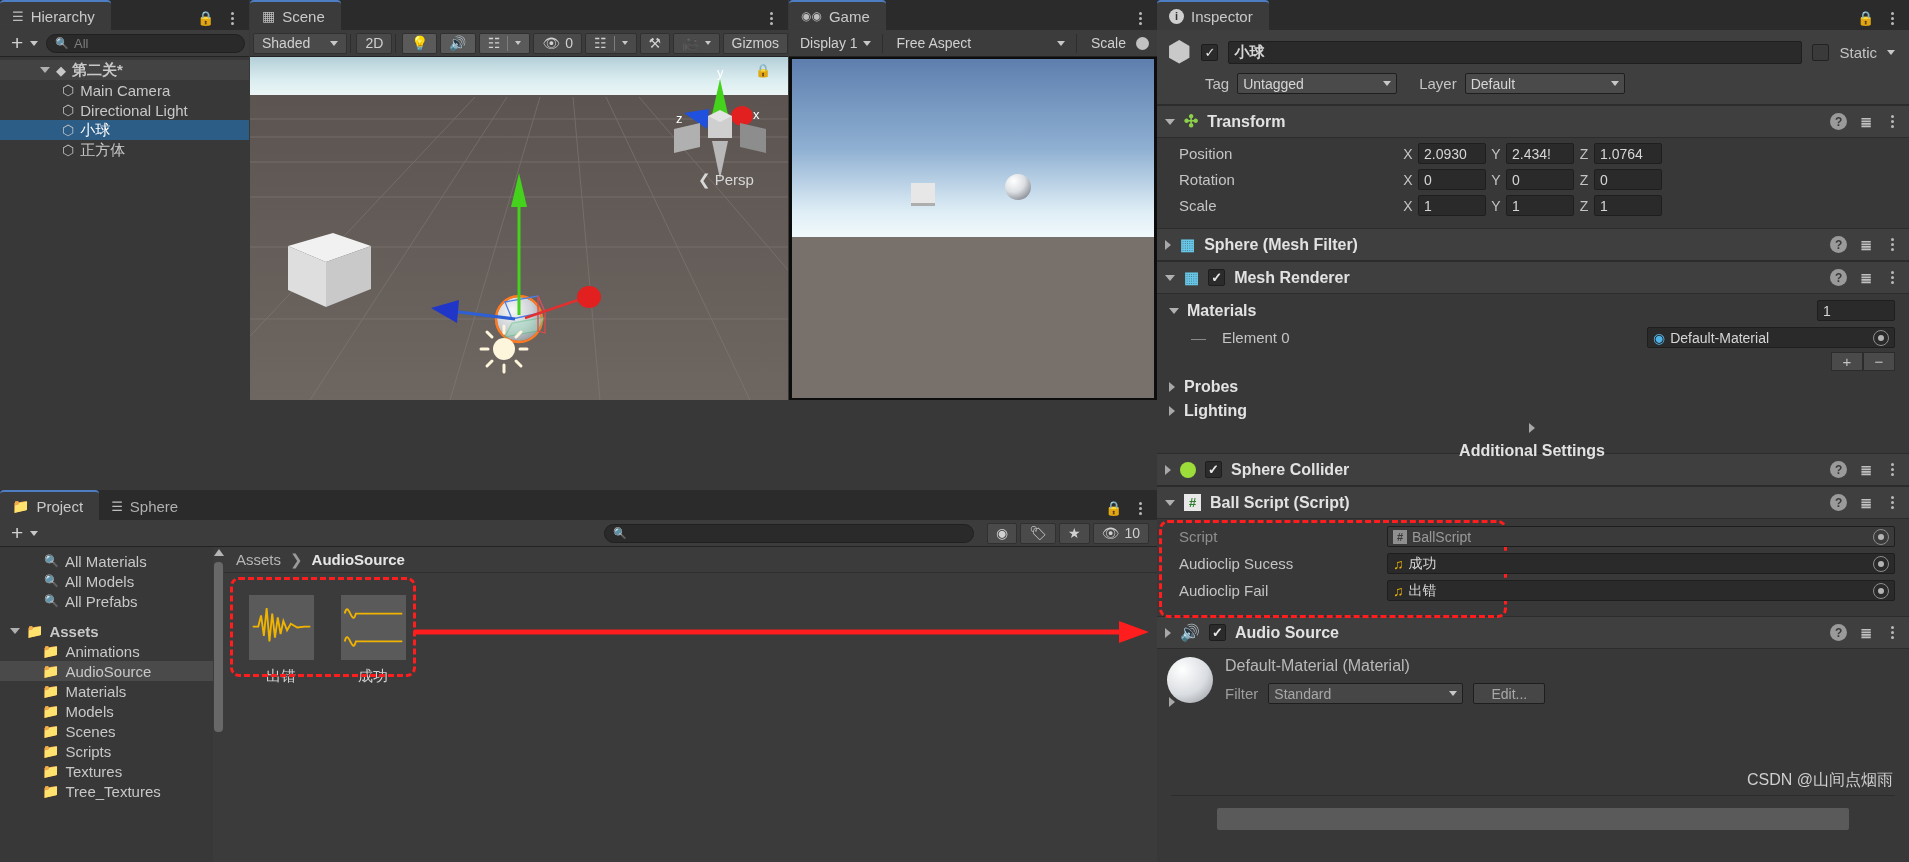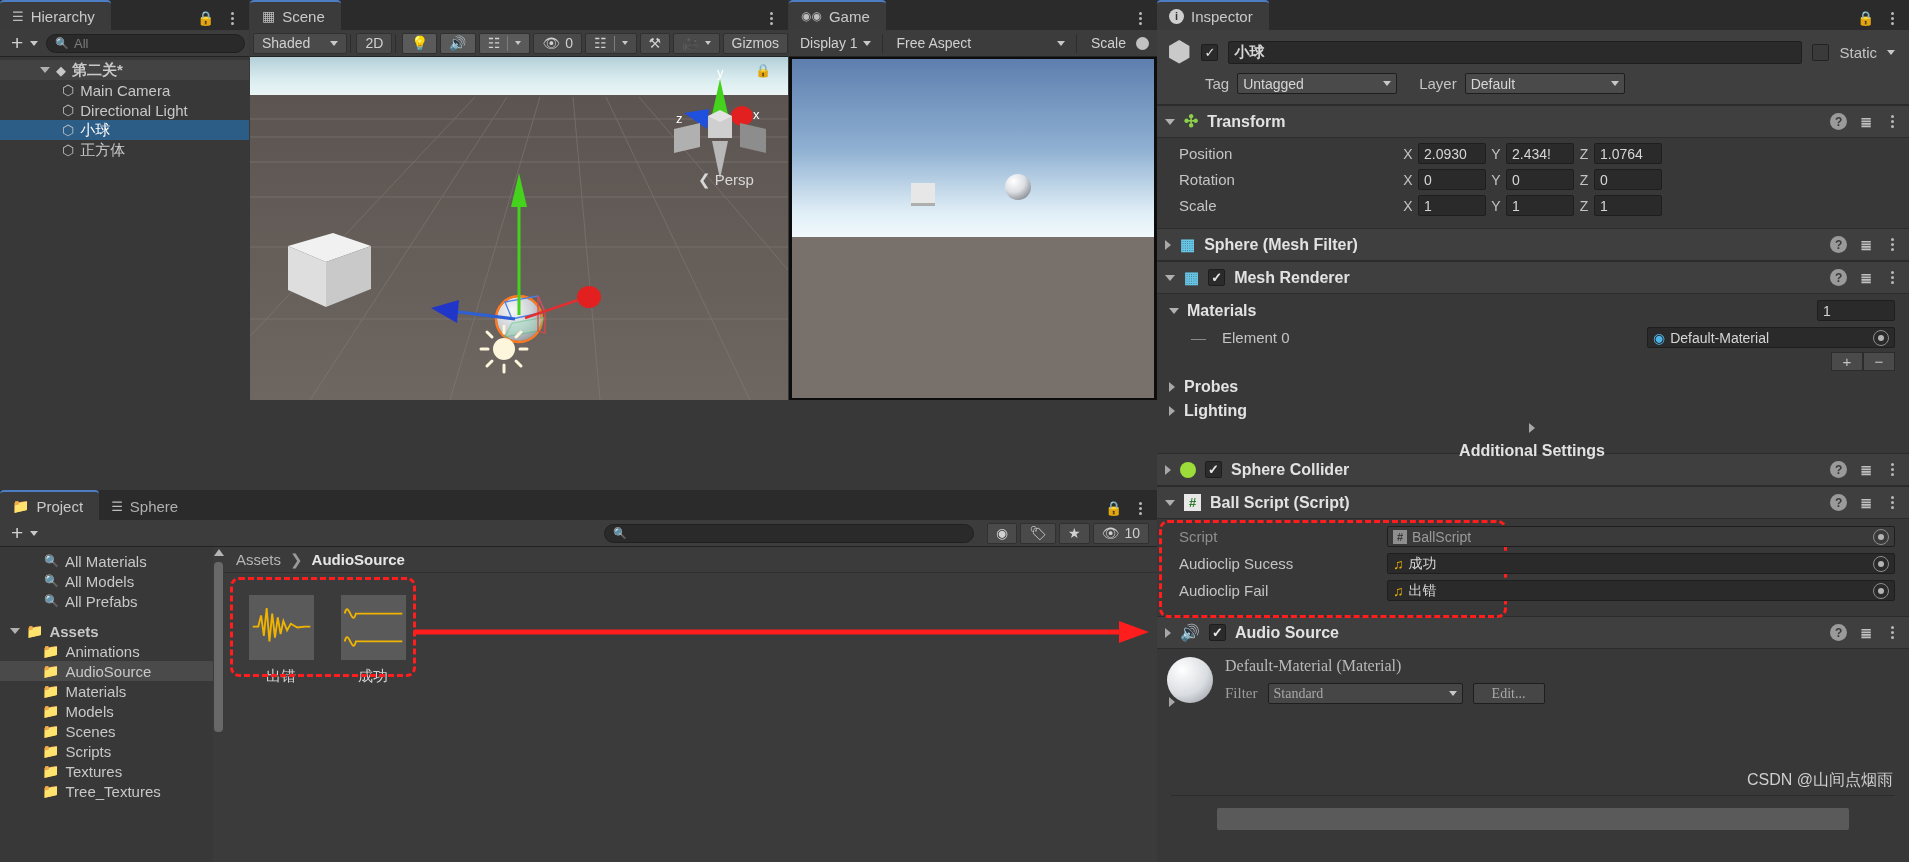--- a/index.html
+++ b/index.html
@@ -742,21 +742,21 @@
         <span class="qmark">?</span>
         <span style="color:#c0c0c0;font-size:14px;">≣</span>
         <span class="dots">
             <i></i>
             <i></i>
             <i></i>
           </span>
       </span>
     </div>
 
-    <div style="padding:8px 14px 8px 10px;position:relative;font-family:Liberation Serif, serif;">
+    <div style="padding:8px 14px 8px 10px;position:relative;">
       <div class="insp-row" style="gap:12px;align-items:flex-start;">
         <span style="width:46px;height:46px;border-radius:50%;display:block;
               background:radial-gradient(circle at 33% 28%, #ffffff 0%, #dadde1 55%, #8d9298 100%);"></span>
         <div style="flex:1;">
           <div style="font-size:16px;color:#b9b9b9;">Default-Material (Material)</div>
           <div class="insp-row" style="gap:10px;margin-top:8px;">
             <span class="lbl" style="color:#9d9d9d;">Filter</span>
             <span class="field" style="width:195px;background:#464646;color:#a8a8a8;justify-content:flex-end;">
               <span>Standard</span>
               <span class="caret" style="margin-left:auto;"></span>

